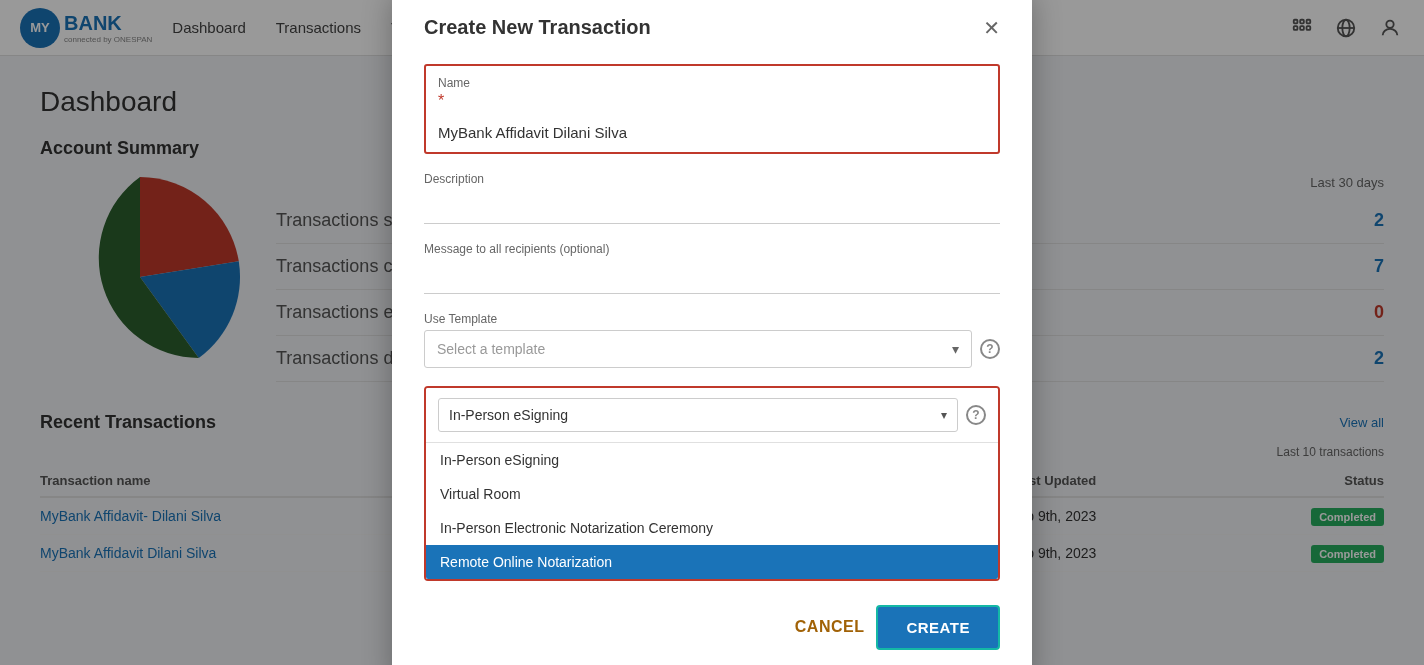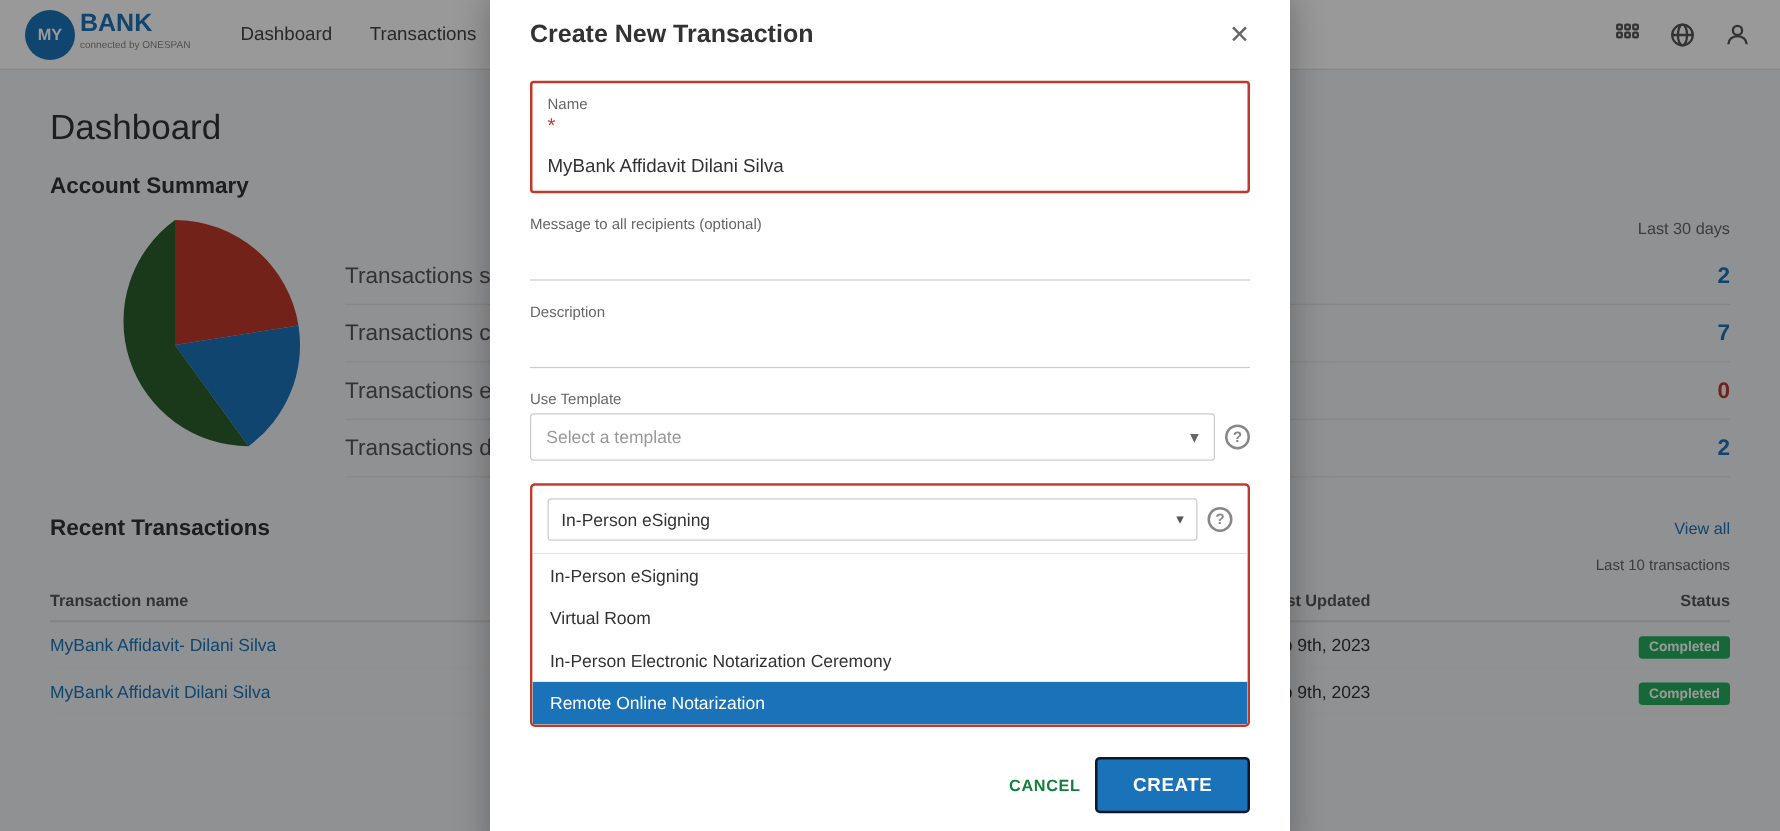--- a/index.html
+++ b/index.html
@@ -11,22 +11,22 @@
       height: 56px;
       display: flex;
       align-items: center;
       padding: 0 20px;
       border-bottom: 1px solid #e0e0e0;
       position: relative;
       z-index: 1;
     }
     .logo-area {
       display: flex;
-      align-items: flex-start;
-      margin-right: 40px;
+      align-items: center;
+      margin-right: 20px;
     }
     .logo-circle {
       width: 40px; height: 40px;
       background: #1a73b8;
       border-radius: 50%;
       display: flex; align-items: center; justify-content: center;
       color: #fff; font-weight: bold; font-size: 13px;
       margin-right: 4px;
     }
     .logo-text { font-size: 20px; font-weight: bold; color: #1a73b8; }
@@ -168,25 +168,25 @@
     .dropdown-item.selected {
       background: #1a73b8; color: #fff;
     }
 
     
     .modal-footer {
       display: flex; justify-content: flex-end; align-items: center;
       gap: 12px; margin-top: 24px;
     }
     .cancel-btn {
-      background: none; border: none; font-size: 13px; color: #15803d;
+      background: none; border: none; font-size: 16px; color: #a16207;
       cursor: pointer; font-weight: 600; letter-spacing: 0.5px;
     }
     .create-btn {
-      background: #1a73b8; color: #fff; border: 2px solid #0f172a;
+      background: #1a73b8; color: #fff; border: 2px solid #14b8a6;
       padding: 12px 28px; font-size: 15px; font-weight: 700;
       border-radius: 4px; cursor: pointer; letter-spacing: 0.5px;
     }
   </style>
 </head>
 <body>
 
 <nav class="navbar">
   <div class="logo-area">
     <div class="logo-circle">
@@ -323,26 +323,26 @@
     <div class="name-field-wrapper">
       <div style="display:flex; gap:2px; margin-bottom:14px;flex-direction:column;">
         <label class="form-label" style="margin-bottom:0;">Name</label>
         <span class="required-star">*</span>
       </div>
       <input class="form-input" type="text" value="MyBank Affidavit Dilani Silva" style="">
     </div>
   </div>
 
   <div class="form-group">
+    <label class="form-label">Description</label>
+    <input class="form-input-plain" type="text" style="">
+  </div>
+
+  <div class="form-group">
     <label class="form-label">Message to all recipients (optional)</label>
-    <input class="form-input-plain" type="text" style="">
-  </div>
-
-  <div class="form-group">
-    <label class="form-label">Description</label>
     <input class="form-input-plain" type="text" style="">
   </div>
 
   <div class="form-group">
     <label class="form-label">Use Template</label>
     <div class="template-row">
       <div class="template-select-wrap">
         <span class="template-select-text">Select a template</span>
         <span style="color:#666; font-size:14px;">▾</span>
       </div>

